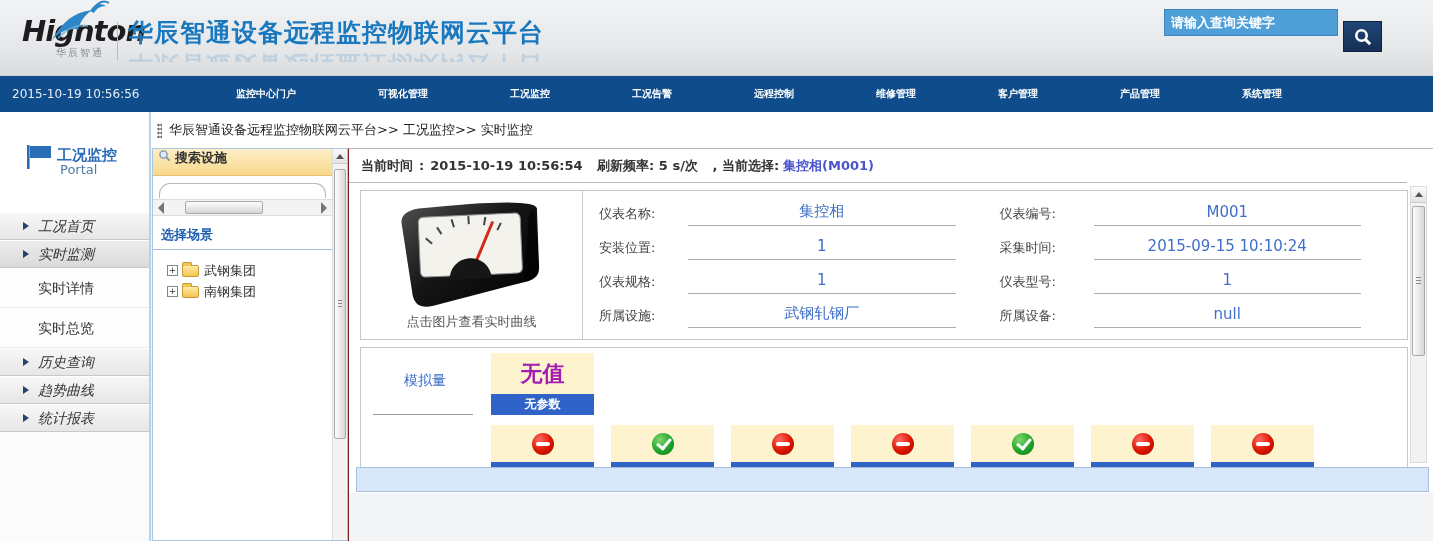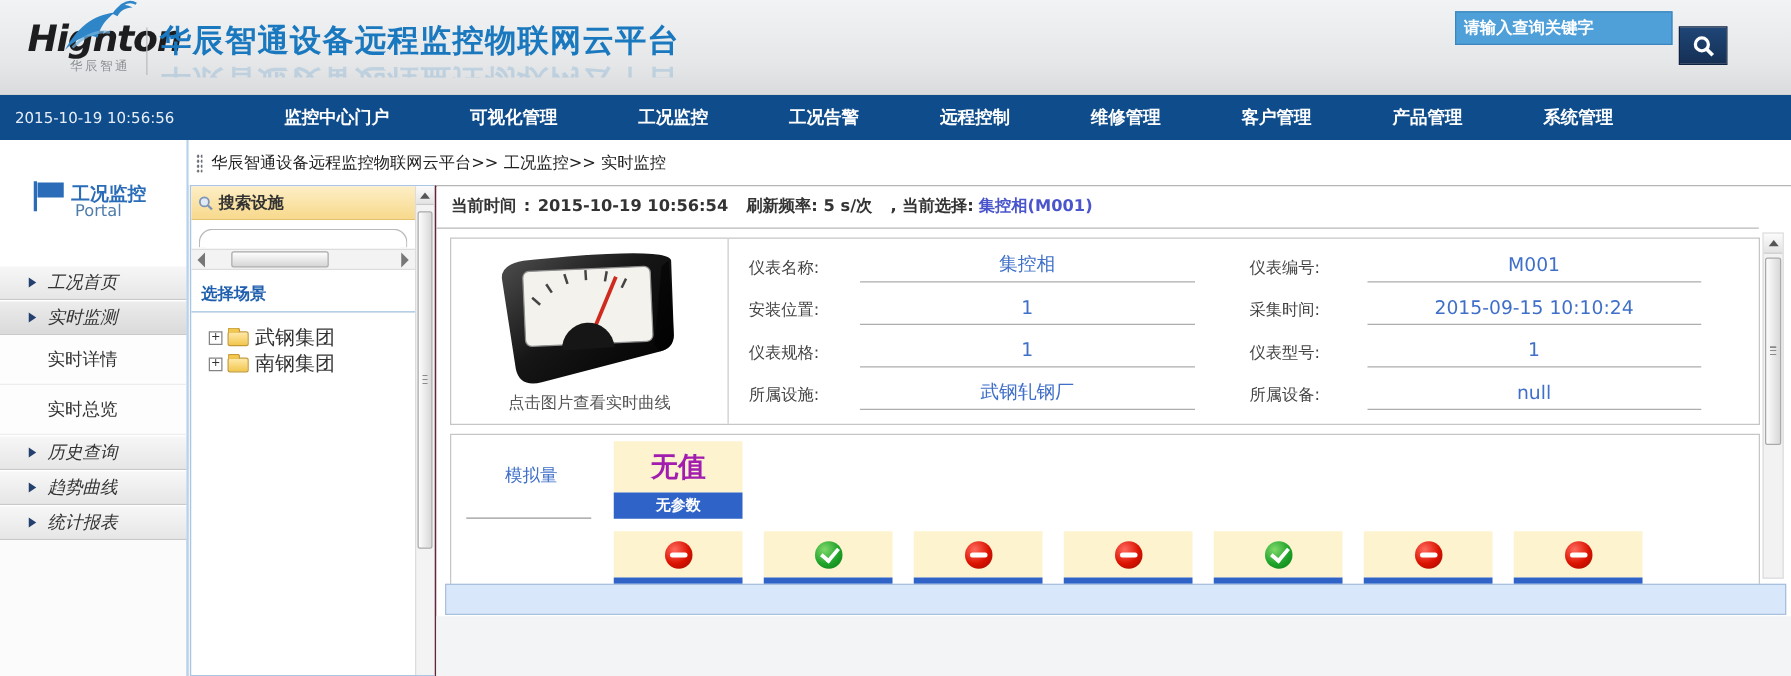--- a/index.html
+++ b/index.html
@@ -28,21 +28,21 @@
   .hdr-search input::placeholder { color:#ffffff; opacity:1; }
   .hdr-search-btn { position:absolute; right:51px; top:21px; width:39px; height:31px;
     background:linear-gradient(180deg,#1f4677 0%,#152f54 100%); border:1px solid #0e2342;
     display:flex; align-items:center; justify-content:center; cursor:pointer; }
 
   
   .navbar { position:absolute; left:0; top:76px; width:1433px; height:36px; background:#0e4c8c;
     display:flex; align-items:center; }
   .nav-time { width:195px; padding-left:12px; color:#e7edf4; font-size:12px; }
   .nav-items { flex:1; display:flex; justify-content:space-around; padding-right:110px; }
-  .nav-item { color:#ffffff; font-size:14px; font-weight:bold; cursor:pointer; white-space:nowrap; }
+  .nav-item { color:#ffffff; font-size:10px; font-weight:bold; cursor:pointer; white-space:nowrap; }
 
   
   .sidebar { position:absolute; left:0; top:112px; width:151px; height:429px; background:#fbfbfb;
     border-right:2px solid #b8d2ec; }
   .portal { height:100px; background:#ffffff; position:relative; }
   .portal-title { position:absolute; left:57px; top:34px; font-size:15px; font-weight:bold; color:#2b6cb8; }
   .portal-sub { position:absolute; left:60px; top:50px; font-size:13px; color:#4f7cab; }
   .flag { position:absolute; left:25px; top:32px; }
   .side-item { position:relative; height:28px; line-height:27px; padding-left:38px; font-size:14px; color:#333;
     background:linear-gradient(180deg,#f7f7f7 0%,#e6e6e6 100%);
@@ -58,21 +58,21 @@
     display:flex; align-items:center; }
   .bc-dots { width:5px; height:15px; margin:0 7px 0 6px;
     background-image:radial-gradient(#6b7077 1px, transparent 1.2px); background-size:3px 4px; }
   .bc-text { font-size:13px; color:#222; }
 
   
   .search-panel { position:absolute; left:152px; top:148px; width:196px; height:393px;
     background:#ffffff; border:1px solid #aac6e2; display:flex; }
   .sp-content { flex:1; overflow:hidden; }
   .sp-header { height:27px; background:linear-gradient(180deg,#fdeec6 0%,#f8d98c 100%);
-    border-bottom:1px solid #e7c06a; display:flex; align-items:center; padding-left:5px;
+    border-bottom:1px solid #e7c06a; display:flex; align-items:flex-start; padding-left:5px;
     font-size:13px; font-weight:bold; color:#333; cursor:pointer; }
   .sp-header .mag { margin-right:4px; }
   .sp-inputstub { margin:7px 6px 0 6px; height:15px; border:1px solid #b9b9b9; border-bottom:none;
     border-radius:11px 11px 0 0; background:#fff; }
   .h-scroll { height:17px; margin-top:1px; background:#f3f3f3; border-top:1px solid #ddd;
     border-bottom:1px solid #ddd; position:relative; cursor:pointer; }
   .h-scroll .arr { position:absolute; top:2px; width:0; height:0; }
   .h-scroll .arr.left { left:5px; border-right:6px solid #777; border-top:6px solid transparent; border-bottom:6px solid transparent; }
   .h-scroll .arr.right { right:5px; border-left:6px solid #777; border-top:6px solid transparent; border-bottom:6px solid transparent; }
   .h-scroll .thumb { position:absolute; left:32px; top:1px; width:78px; height:13px;
@@ -80,21 +80,21 @@
   .tree-title { margin-top:8px; padding:2px 0 5px 8px; font-size:13px; font-weight:bold; color:#1f5fae;
     border-bottom:1px solid #9fc0de; }
   .tree { margin-top:10px; position:relative; }
   .tree-item { display:flex; align-items:center; height:21px; padding-left:14px; cursor:pointer; }
   .plus-box { width:11px; height:11px; border:1px solid #848484; background:#fff; color:#333;
     font-size:9px; line-height:9px; text-align:center; margin-right:4px; flex:0 0 auto; }
   .folder { width:17px; height:12px; background:linear-gradient(180deg,#ffe9a8,#f2c74e);
     border:1px solid #c49a36; border-radius:2px; position:relative; margin-right:5px; flex:0 0 auto; }
   .folder::before { content:""; position:absolute; top:-4px; left:-1px; width:8px; height:3px;
     background:#f2c74e; border:1px solid #c49a36; border-bottom:none; border-radius:2px 2px 0 0; }
-  .tree-label { font-size:16px; color:#333; white-space:nowrap; }
+  .tree-label { font-size:13px; color:#333; white-space:nowrap; }
 
   
   .vscroll { width:15px; background:#f3f3f3; border-left:1px solid #dcdcdc; position:relative; cursor:pointer; }
   .vscroll .up { position:absolute; top:0; left:0; right:0; height:15px;
     background:linear-gradient(180deg,#fbfbfb,#e3e3e3); border-bottom:1px solid #c9c9c9;
     display:flex; align-items:center; justify-content:center; }
   .vscroll .up::after { content:""; width:0; height:0; border-bottom:5px solid #555;
     border-left:4px solid transparent; border-right:4px solid transparent; }
   .vscroll .vthumb { position:absolute; left:1px; right:1px;
     background:linear-gradient(90deg,#fdfdfd,#d8d8d8); border:1px solid #a9a9a9; border-radius:2px; }

